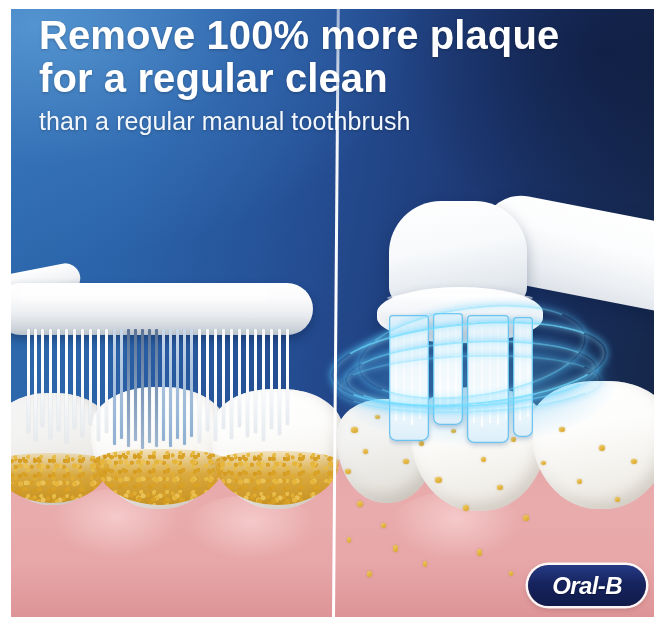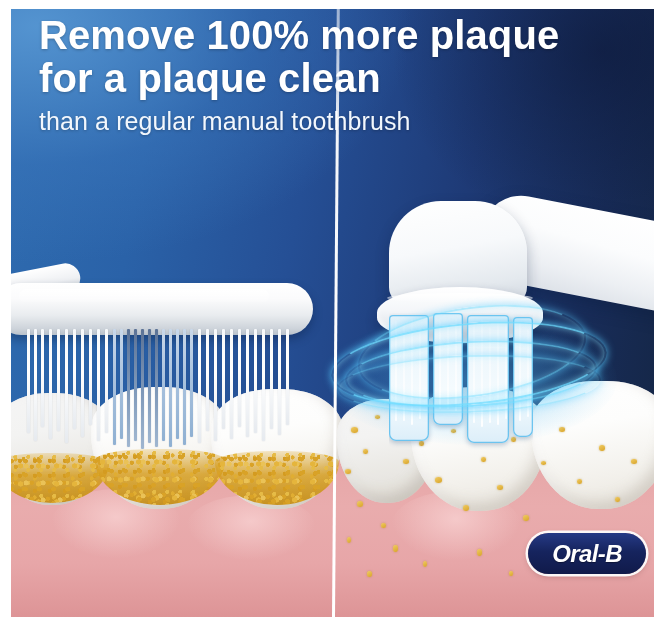--- a/index.html
+++ b/index.html
@@ -178,21 +178,21 @@
     border-left-color:rgba(110,220,255,.15);
     border-right-color:rgba(110,220,255,.15);
   }
   .glow-haze{
     position:absolute;border-radius:50%;
     background:radial-gradient(ellipse at 50% 50%,rgba(95,205,255,.42) 0%,rgba(70,180,240,.18) 48%,rgba(0,0,0,0) 72%);
   }
 
   
   .logo{
-    position:absolute;left:517px;top:524px;width:118px;height:41px;z-index:70;
+    position:absolute;left:517px;top:556px;width:118px;height:41px;z-index:70;
     border-radius:21px;
     background:linear-gradient(180deg,#2a3f8f 0%,#1d2a६b 0%,#14205e 40%,#101a4e 100%);
     background:linear-gradient(180deg,#263a86 0%,#16245e 45%,#101a4a 100%);
     box-shadow:0 0 0 2.5px rgba(255,255,255,.92),0 2px 6px rgba(90,40,40,.35);
     display:flex;align-items:center;justify-content:center;
   }
   .logo-text{
     color:#ffffff;font-size:24px;font-weight:700;font-style:italic;
     letter-spacing:-.6px;line-height:1;user-select:none;
     text-shadow:0 1px 1px rgba(0,0,0,.35);
@@ -201,21 +201,21 @@
 </head>
 <body>
 
 <div class="ad">
   <div class="canvas">
 
     <div class="sky"></div>
 
     <div class="headline">
       <div class="h-line">Remove 100% more plaque</div>
-      <div class="h-line l2">for a plaque clean</div>
+      <div class="h-line l2">for a regular clean</div>
       <div class="sub">than a regular manual toothbrush</div>
     </div>
 
     <div class="mouth">
       <div class="gum"></div>
 
       <div class="gum-hl" style="left:40px;top:180px;width:130px;height:70px;"></div>
       <div class="gum-hl" style="left:175px;top:186px;width:130px;height:66px;"></div>
       <div class="gum-hl" style="left:380px;top:182px;width:130px;height:70px;"></div>
 

